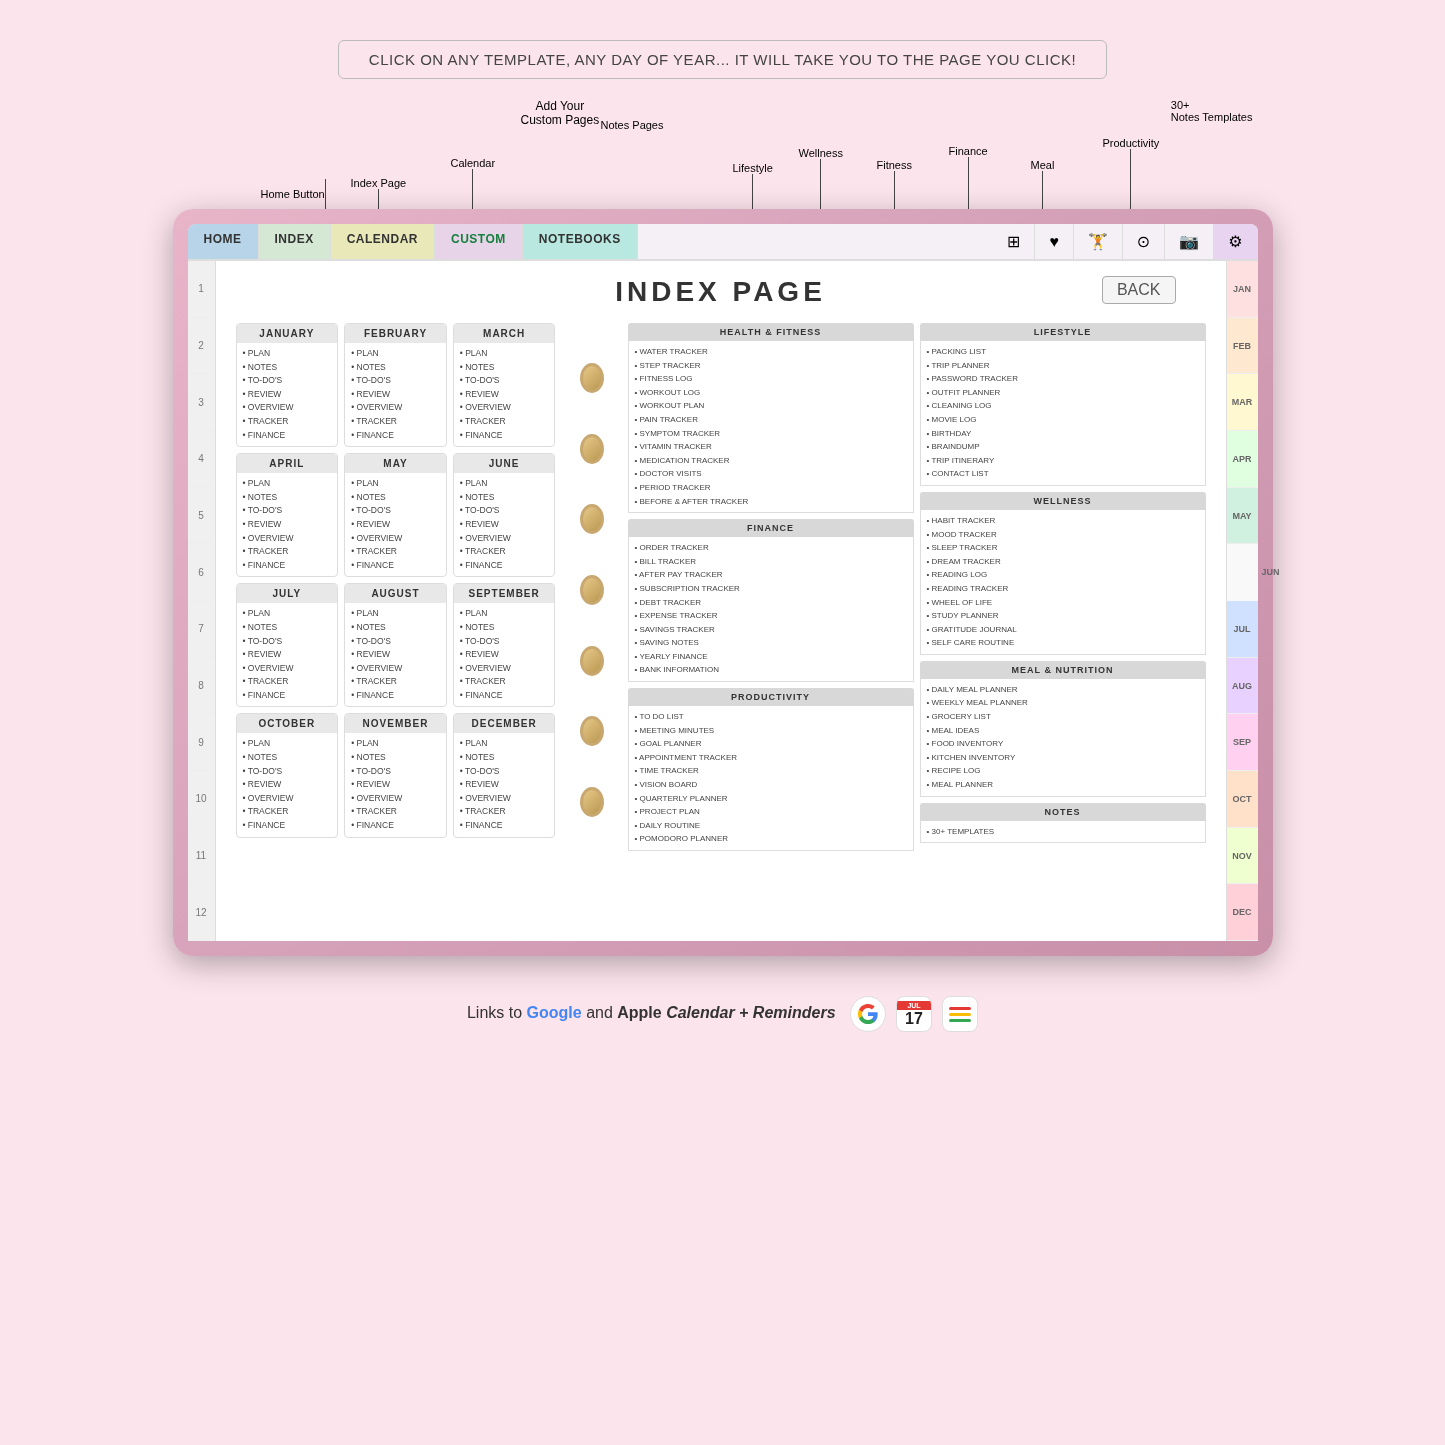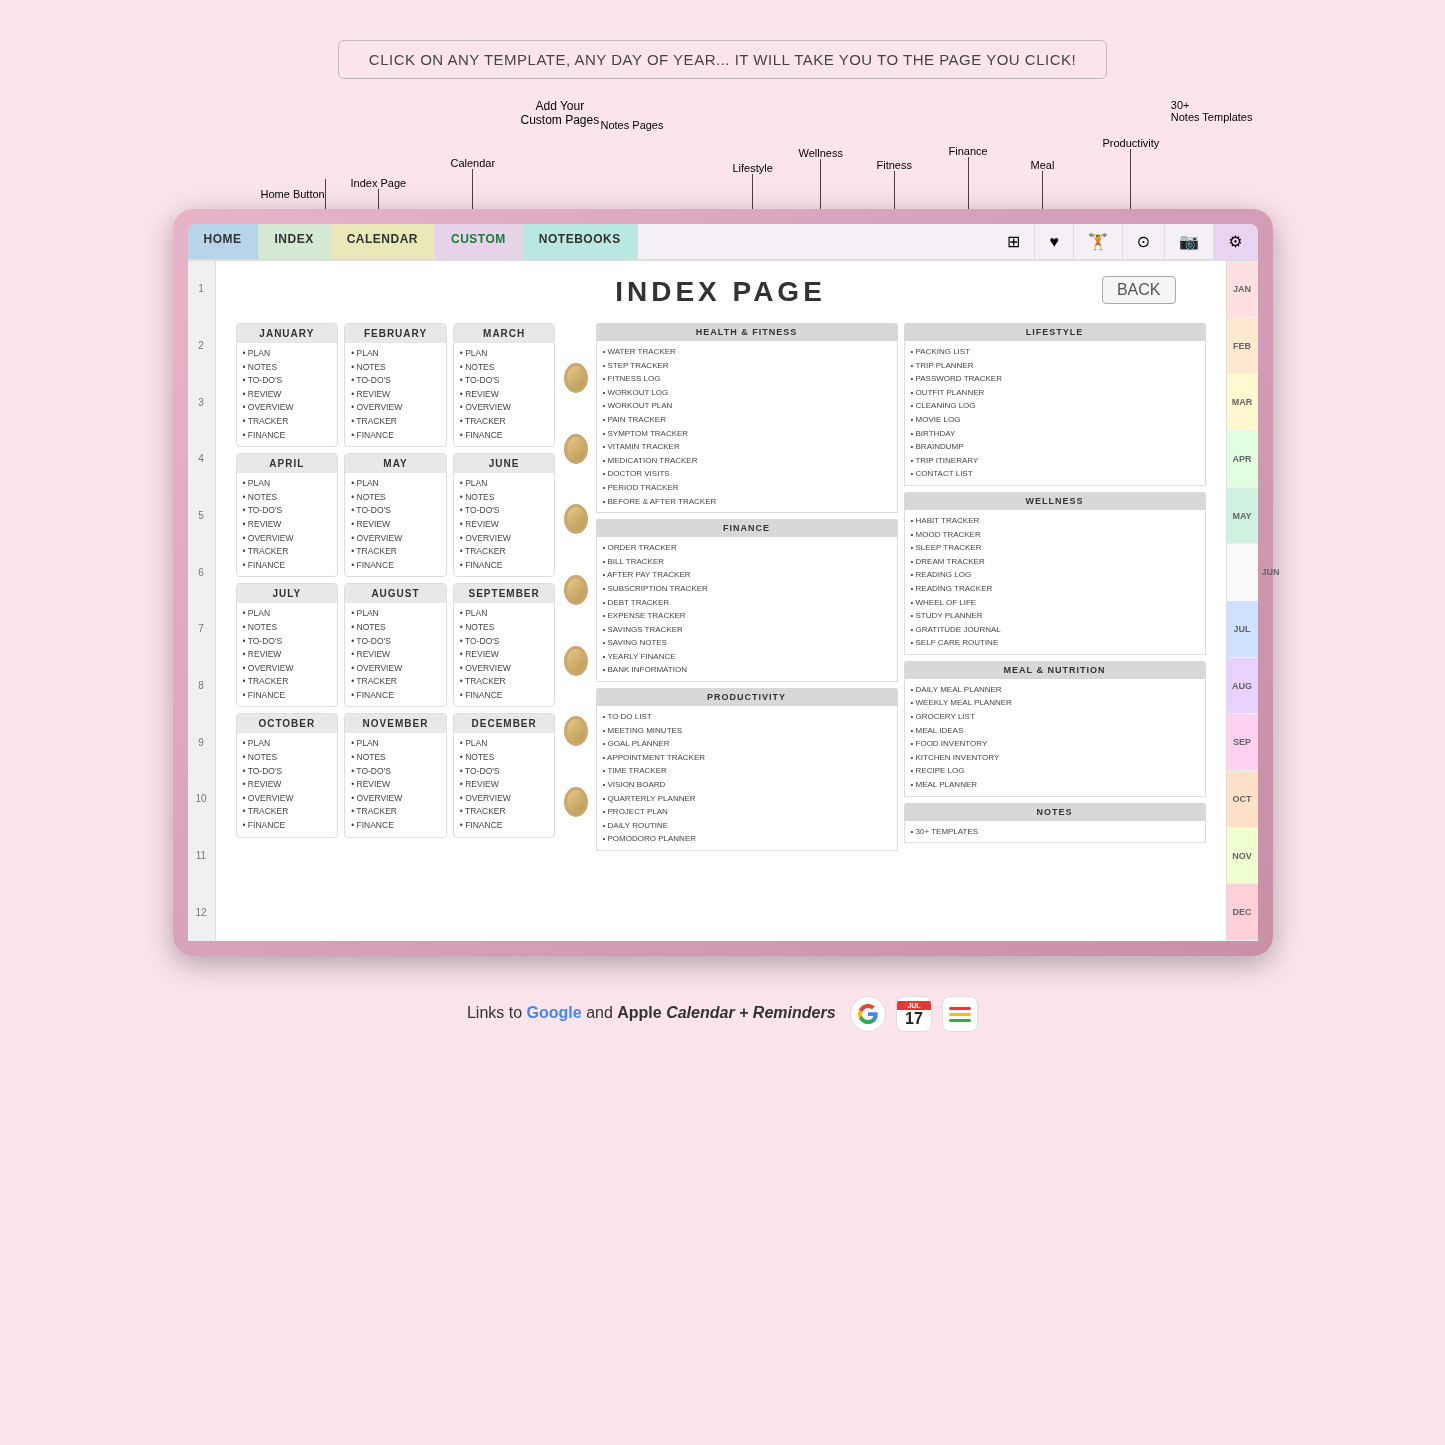--- a/index.html
+++ b/index.html
@@ -169,21 +169,21 @@
       padding: 4px 14px;
       font-size: 16px;
       color: #555;
       cursor: pointer;
       background: #f5f5f5;
     }
 
     
     .index-grid {
       display: flex;
-      gap: 0;
+      gap: 16px;
       width: 100%;
     }
 
     
     .monthly-section {
       flex: 0 0 320px;
     }
     .month-grid {
       display: grid;
       grid-template-columns: 1fr 1fr 1fr;

